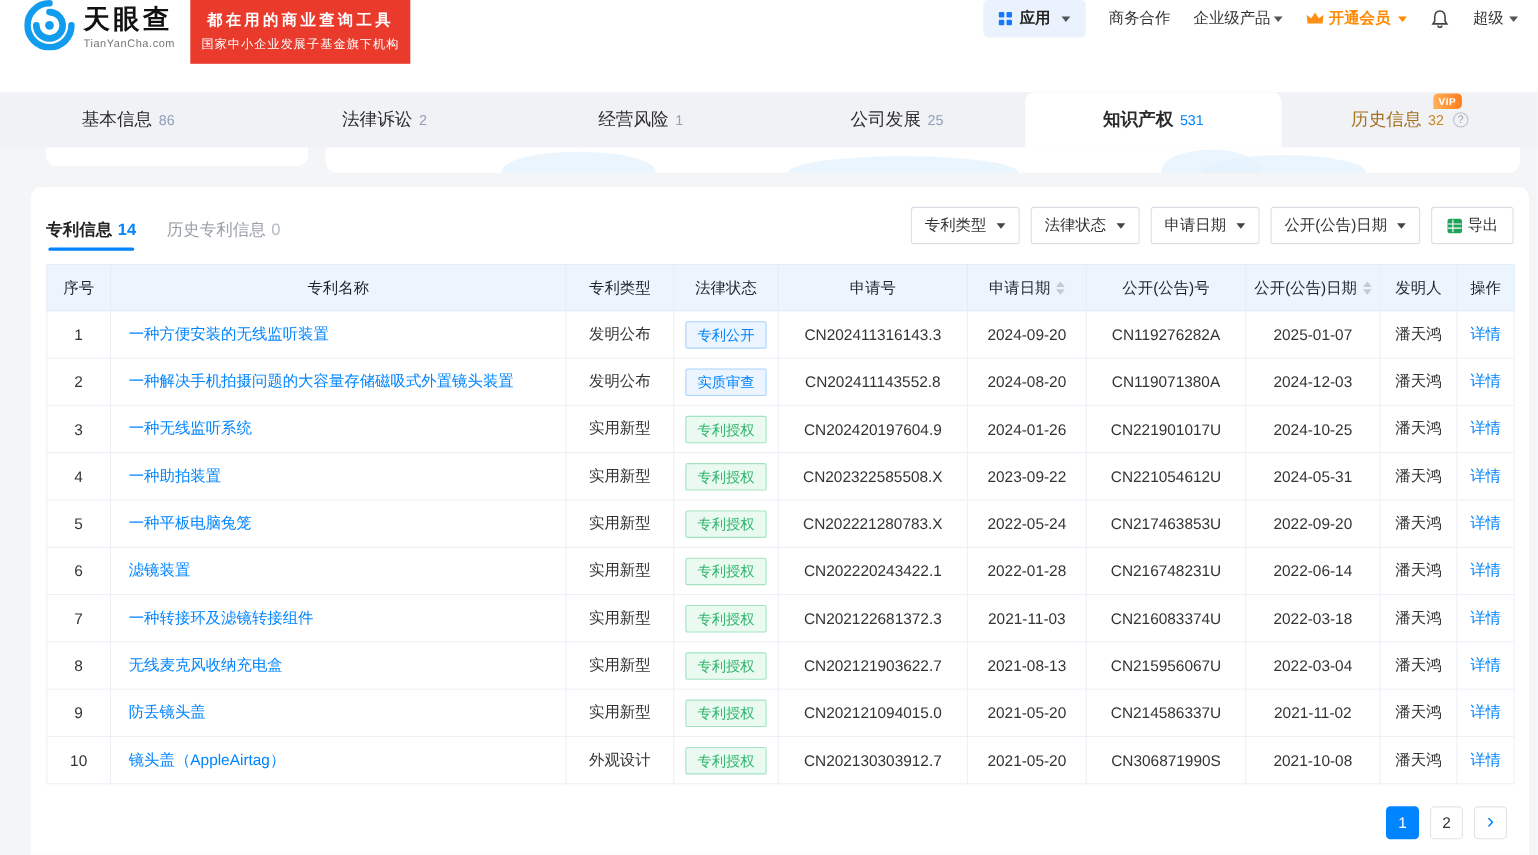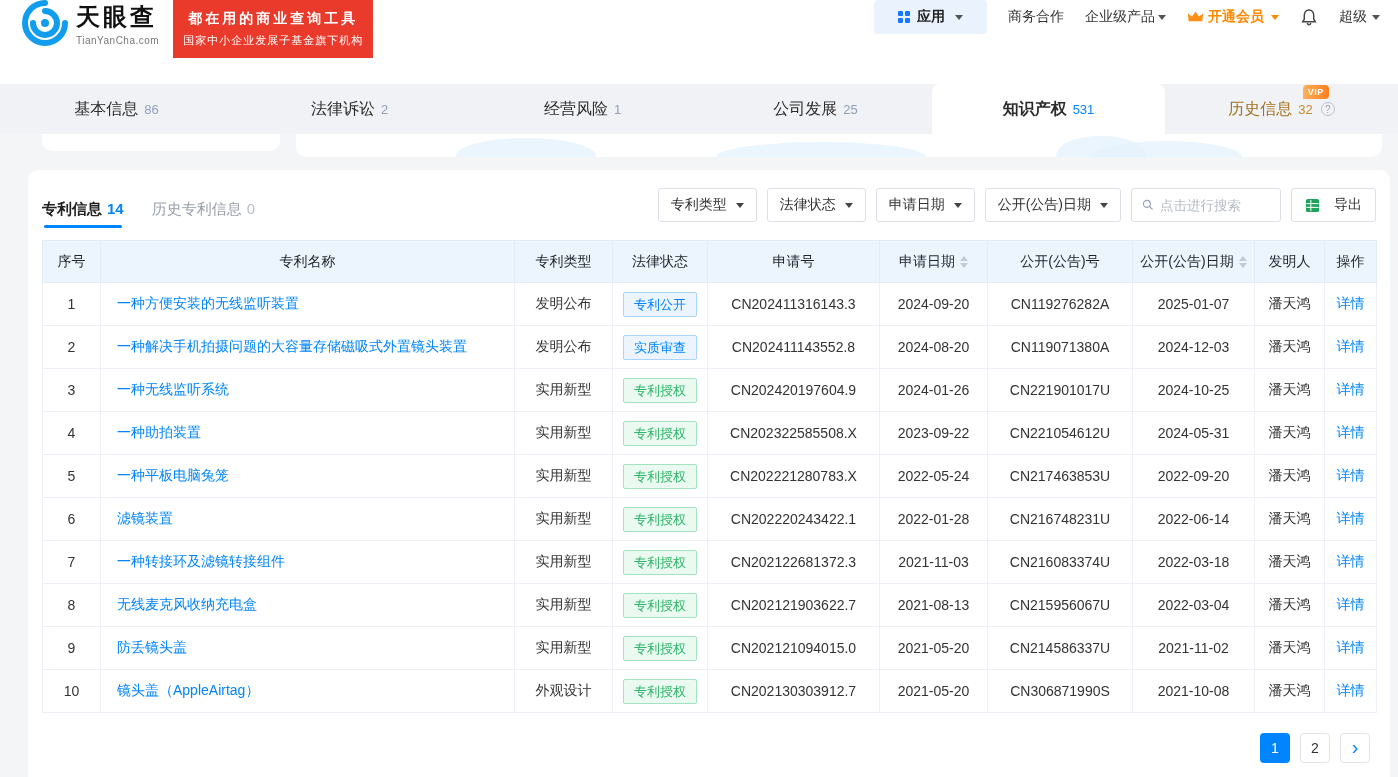--- a/index.html
+++ b/index.html
@@ -19,21 +19,21 @@
   .stab { padding:4px 12px; cursor:pointer; color:#333; }
   .stab.active { background:#0084ff; color:#fff; }
   .search-row { display:flex; align-items:center; }
   .input-wrap { width:358px; height:37px; border:2px solid #0084ff; background:#fff; display:flex; align-items:center; }
   .input-wrap input { border:none; outline:none; flex:1; font-size:14px; padding:0 11px; color:#333; background:transparent; }
   .clear-ic { width:17px; height:17px; border-radius:50%; background:#c6ccd5; color:#fff; font-size:12px;
     line-height:16px; text-align:center; margin-right:10px; cursor:pointer; flex:0 0 auto; }
   .search-btn { width:78px; height:37px; margin-left:8px; background:#0084ff; color:#fff; border:none;
     font-size:15px; cursor:pointer; font-family:inherit; }
   .top-right { margin-left:auto; display:flex; align-items:center; gap:21px; font-size:14px; white-space:nowrap; padding-right:2px; }
-  .app-btn { display:flex; align-items:center; gap:7px; background:#e9f2fd; border-radius:4px; padding:8px 24px;
+  .app-btn { display:flex; align-items:center; gap:7px; background:#e9f2fd; border-radius:4px; padding:8px 14px;
     font-weight:bold; color:#222; cursor:pointer; }
   .grid-icon { display:grid; grid-template-columns:5px 5px; gap:2px; }
   .grid-icon i { width:5px; height:5px; background:#1677ff; border-radius:1px; display:block; }
   .caret { display:inline-block; width:0; height:0; border-left:4px solid transparent;
     border-right:4px solid transparent; border-top:5px solid #555; margin-left:3px; }
   .nav-link { cursor:pointer; display:flex; align-items:center; }
   .vip-link { color:#ff8a00; font-weight:bold; display:flex; align-items:center; gap:4px; cursor:pointer; }
   .vip-link .caret { border-top-color:#ff8a00; }
   .bell { cursor:pointer; display:flex; align-items:center; }
   .user-menu { display:flex; align-items:center; gap:2px; cursor:pointer; }
@@ -72,21 +72,21 @@
   .ptab.muted .pcount { color:#b6bcc6; font-weight:normal; }
   .filters { margin-left:auto; display:flex; align-items:center; gap:10px; padding-bottom:6px; }
   .fbtn { height:34px; border:1px solid #dcdfe6; border-radius:3px; background:#fff; display:flex;
     align-items:center; gap:9px; padding:0 12px; font-size:14px; color:#333; cursor:pointer; }
   .fbtn .caret { border-top-color:#444; margin-left:0; }
   .fsearch { height:34px; width:150px; border:1px solid #dcdfe6; border-radius:3px; display:flex;
     align-items:center; gap:6px; padding:0 10px; background:#fff; }
   .fsearch input { border:none; outline:none; width:100%; font-size:13.5px; color:#333; }
   .fsearch input::placeholder { color:#b4bac4; }
   .fexport { height:34px; border:1px solid #dcdfe6; border-radius:3px; background:#fff; display:flex;
-    align-items:center; gap:14px; padding:0 13px; font-size:14px; color:#333; cursor:pointer; }
+    align-items:center; gap:4px; padding:0 13px; font-size:14px; color:#333; cursor:pointer; }
 
   
   table { width:100%; border-collapse:collapse; table-layout:fixed; font-size:14px; }
   thead th { background:#ecf5fe; height:42px; font-weight:normal; color:#1f2329; border:1px solid #e3ecf6; }
   tbody td { height:43px; border:1px solid #edf1f7; text-align:center; color:#333; padding:0 6px;
     overflow:hidden; white-space:nowrap; text-overflow:ellipsis; }
   td.name-cell { text-align:left; padding-left:16px; }
   a.plink { color:#0084ff; text-decoration:none; cursor:pointer; }
   .badge { display:inline-block; padding:5px 10px; font-size:13px; line-height:1; border-radius:2px; }
   .badge-blue { color:#0084ff; background:#ecf5ff; border:1px solid #a9d4fb; }
@@ -226,27 +226,20 @@
           <span>法律状态</span>
           <span class="caret"></span>
         </div>
         <div class="fbtn">
           <span>申请日期</span>
           <span class="caret"></span>
         </div>
         <div class="fbtn">
           <span>公开(公告)日期</span>
           <span class="caret"></span>
-        </div>
-        <div class="fsearch">
-          <svg width="14" height="14" viewBox="0 0 16 16">
-            <circle cx="6.5" cy="6.5" r="4.6" fill="none" stroke="#9aa3b2" stroke-width="1.5"></circle>
-            <line x1="10.2" y1="10.2" x2="14" y2="14" stroke="#9aa3b2" stroke-width="1.5"></line>
-          </svg>
-          <input type="text" placeholder="点击进行搜索" style="">
         </div>
         <div class="fexport">
           <svg width="15" height="15" viewBox="0 0 16 16">
             <rect x="1" y="1" width="14" height="14" rx="2" fill="#1ea35c"></rect>
             <line x1="1.5" y1="6" x2="14.5" y2="6" stroke="#fff" stroke-width="1.1"></line>
             <line x1="1.5" y1="10" x2="14.5" y2="10" stroke="#fff" stroke-width="1.1"></line>
             <line x1="6.2" y1="2" x2="6.2" y2="14" stroke="#fff" stroke-width="1.1"></line>
           </svg>
           <span>导出</span>
         </div>

